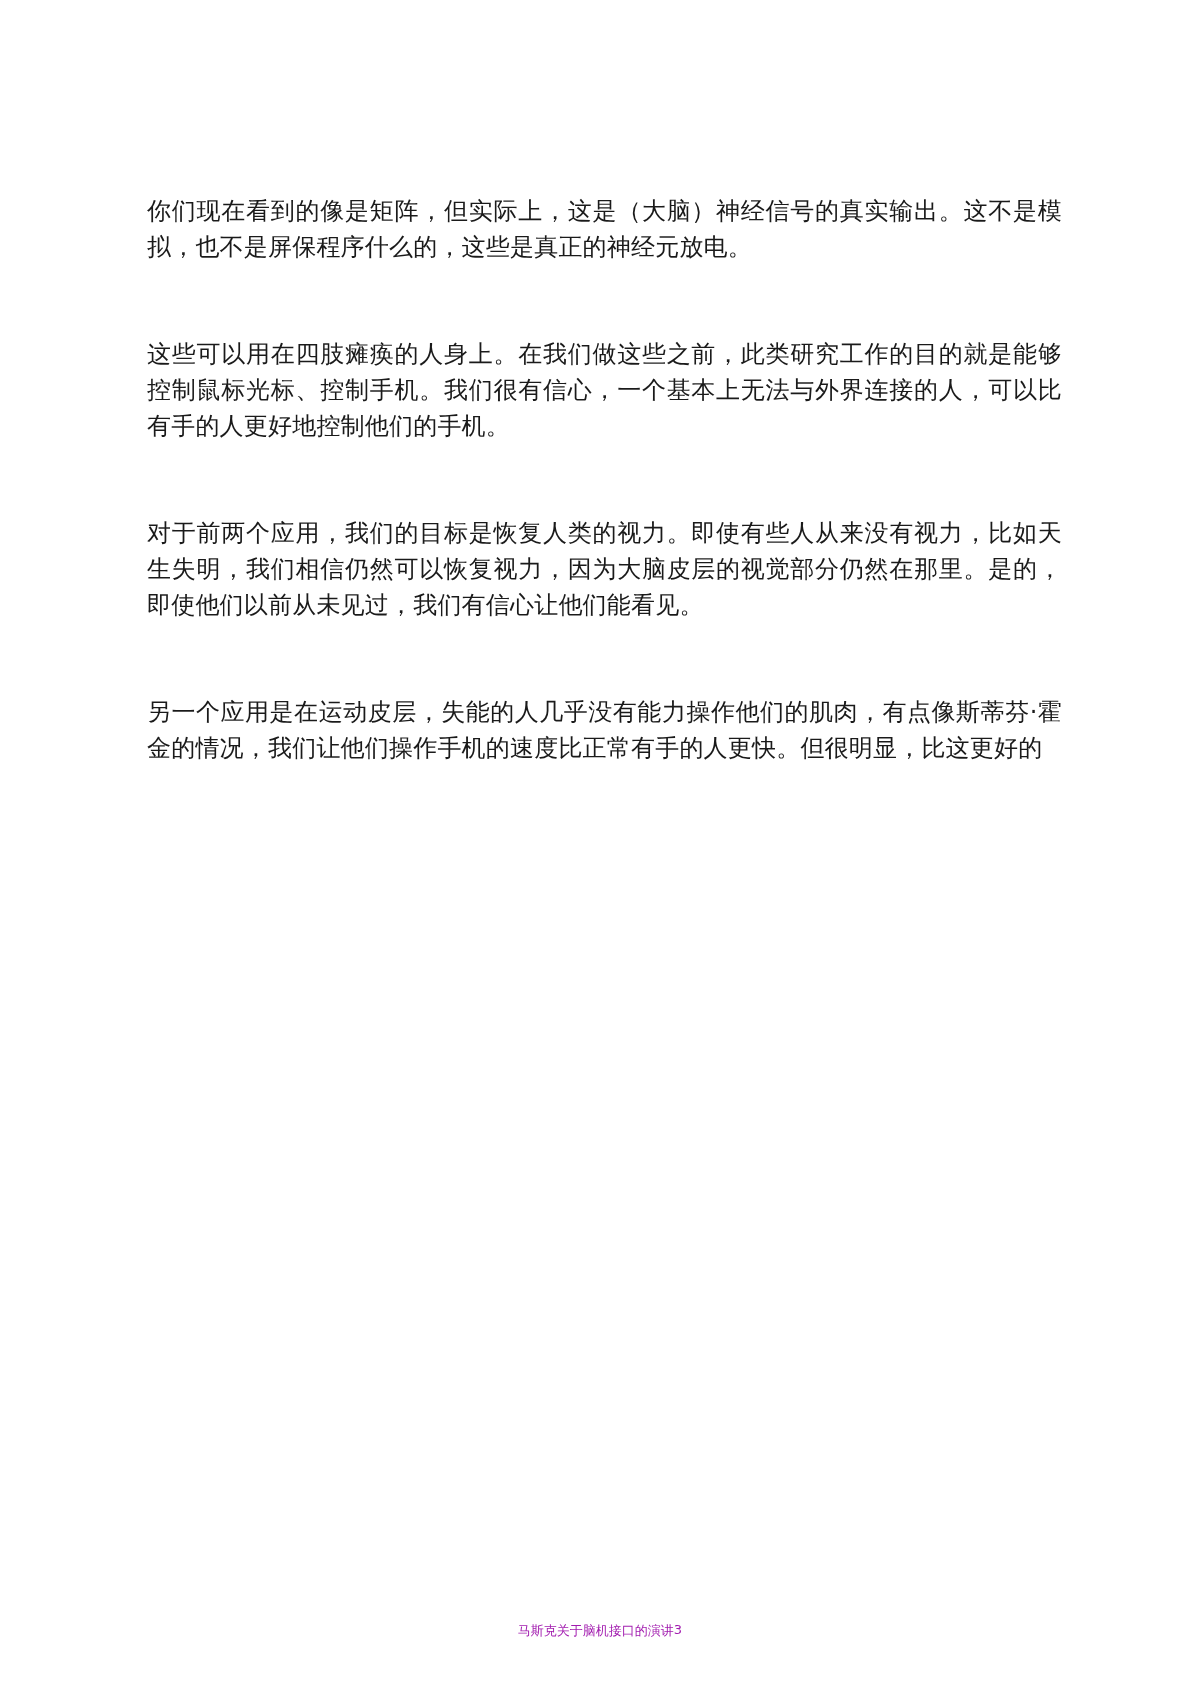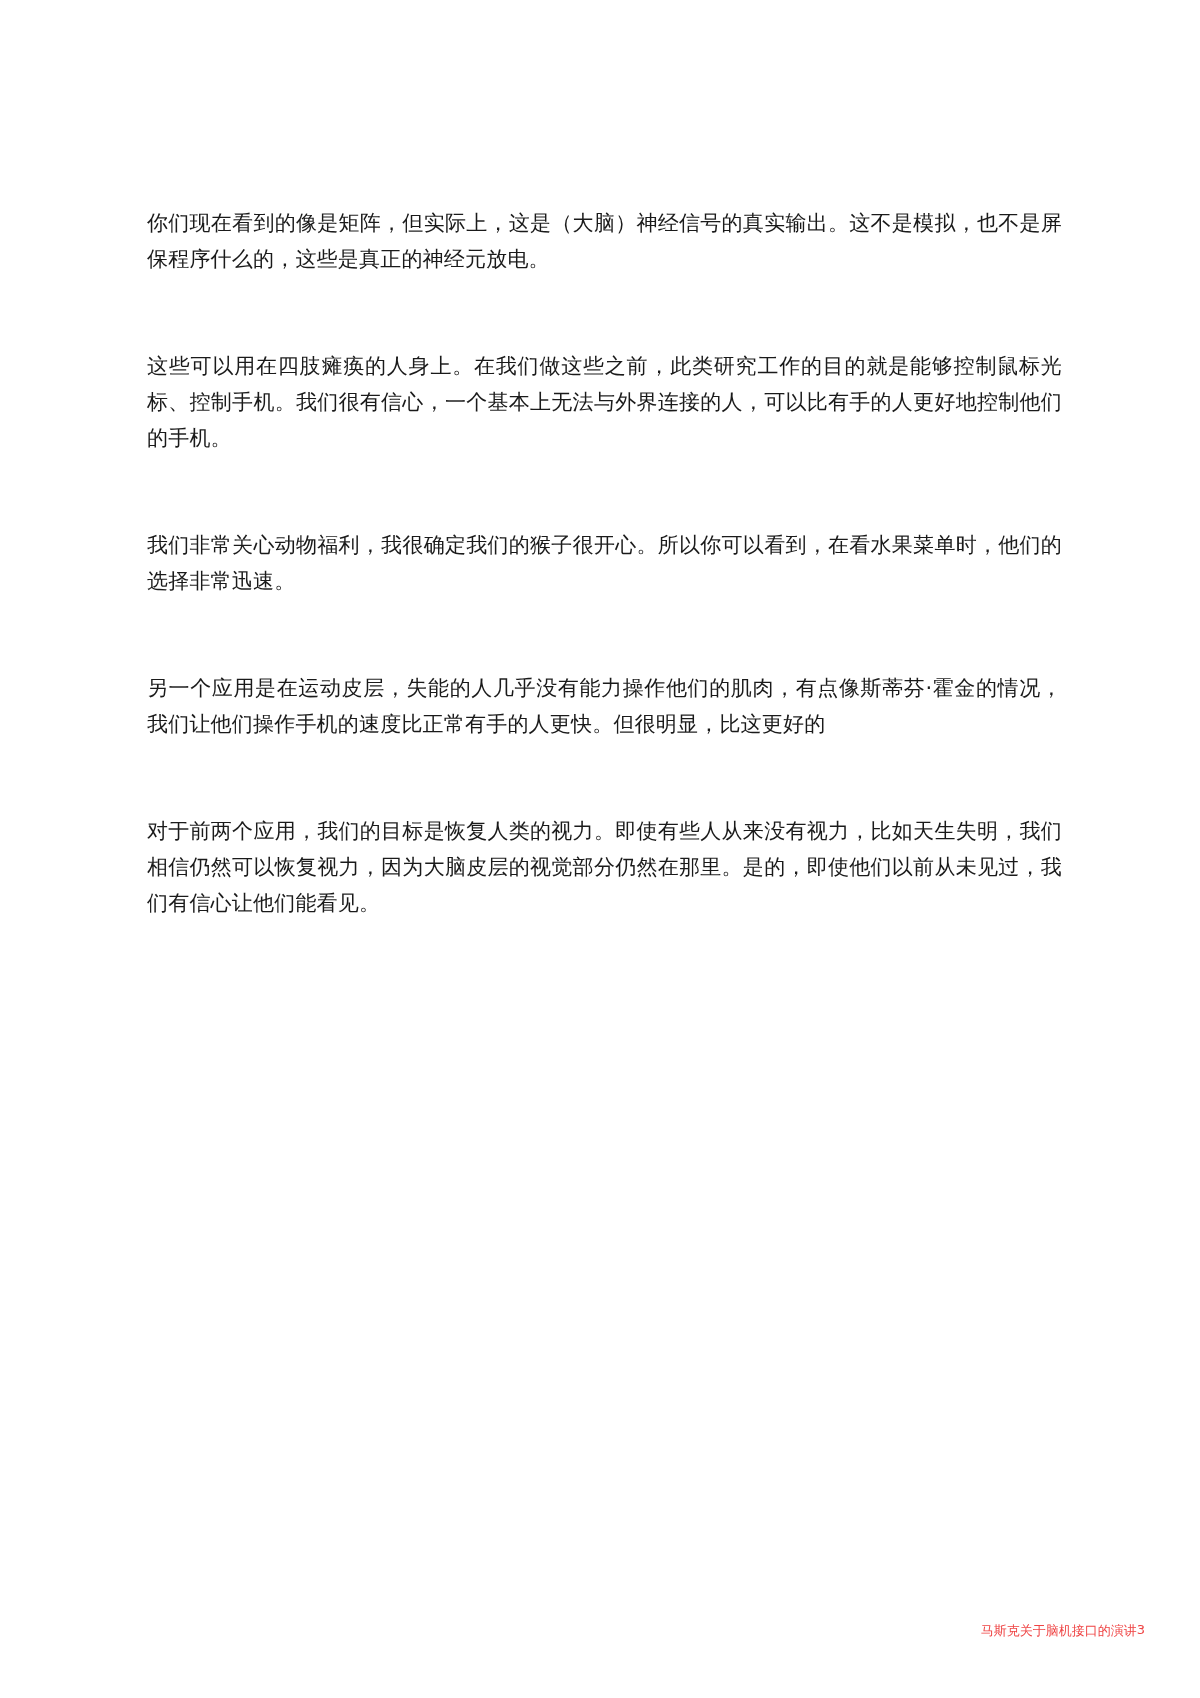--- a/index.html
+++ b/index.html
@@ -1,30 +1,29 @@
 <!DOCTYPE html>
 <html><head>
   <meta charset="utf-8">
   <style>
     html, body { margin: 0; padding: 0; background: #ffffff; }
     body { width: 1200px; height: 1698px; position: relative; overflow: hidden;
            font-family: "DejaVu Sans", "Liberation Sans", sans-serif; color: #1a1a1a; }
     .page { position: absolute; left: 147px; top: 193px; width: 915px; }
-    .para { font-size: 21px; line-height: 36px; margin: 12px 0 71px 0; letter-spacing: 0.2px;
+    .para { font-size: 24px; line-height: 36px; margin: 0 0 71px 0; letter-spacing: 0.2px;
             text-align: justify; }
     .footer { position: absolute; left: 55px; right: 55px; top: 1622px; font-size: 13px;
-              color: #ef4444; display: flex; justify-content: flex-end; }
+              color: #a21caf; display: flex; justify-content: center; }
   </style>
 </head>
 <body>
 
 <div class="page">
   <p class="para">你们现在看到的像是矩阵，但实际上，这是（大脑）神经信号的真实输出。这不是模拟，也不是屏保程序什么的，这些是真正的神经元放电。</p>
   <p class="para">这些可以用在四肢瘫痪的人身上。在我们做这些之前，此类研究工作的目的就是能够控制鼠标光标、控制手机。我们很有信心，一个基本上无法与外界连接的人，可以比有手的人更好地控制他们的手机。</p>
-  <p class="para">我们非常关心动物福利，我很确定我们的猴子很开心。所以你可以看到，在看水果菜单时，他们的选择非常迅速。</p>
+  <p class="para">对于前两个应用，我们的目标是恢复人类的视力。即使有些人从来没有视力，比如天生失明，我们相信仍然可以恢复视力，因为大脑皮层的视觉部分仍然在那里。是的，即使他们以前从未见过，我们有信心让他们能看见。</p>
   <p class="para">另一个应用是在运动皮层，失能的人几乎没有能力操作他们的肌肉，有点像斯蒂芬·霍金的情况，我们让他们操作手机的速度比正常有手的人更快。但很明显，比这更好的</p>
-  <p class="para">对于前两个应用，我们的目标是恢复人类的视力。即使有些人从来没有视力，比如天生失明，我们相信仍然可以恢复视力，因为大脑皮层的视觉部分仍然在那里。是的，即使他们以前从未见过，我们有信心让他们能看见。</p>
 </div>
 
 <div class="footer">
   <span>马斯克关于脑机接口的演讲</span>
   <span>3</span>
 </div>
 
 </body></html>

